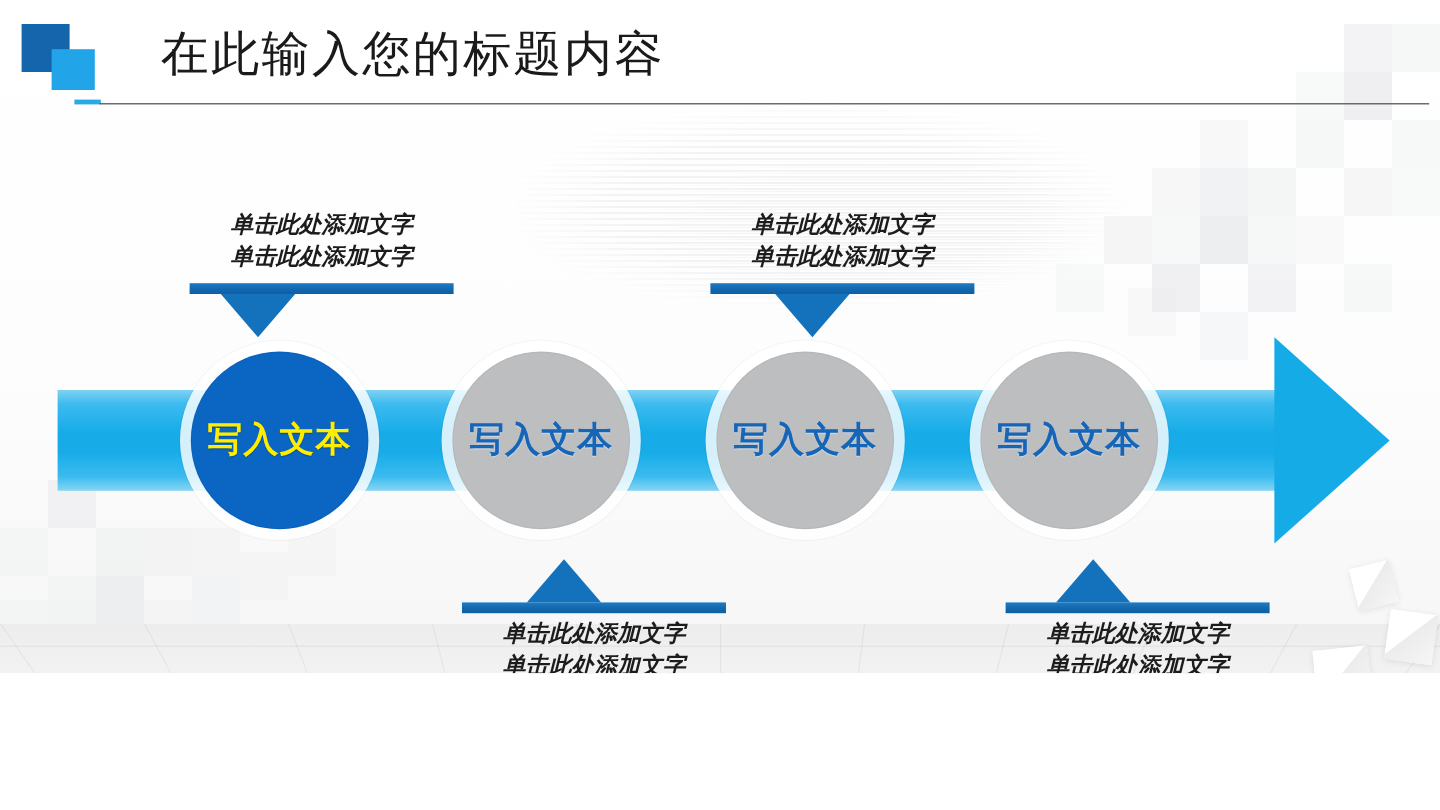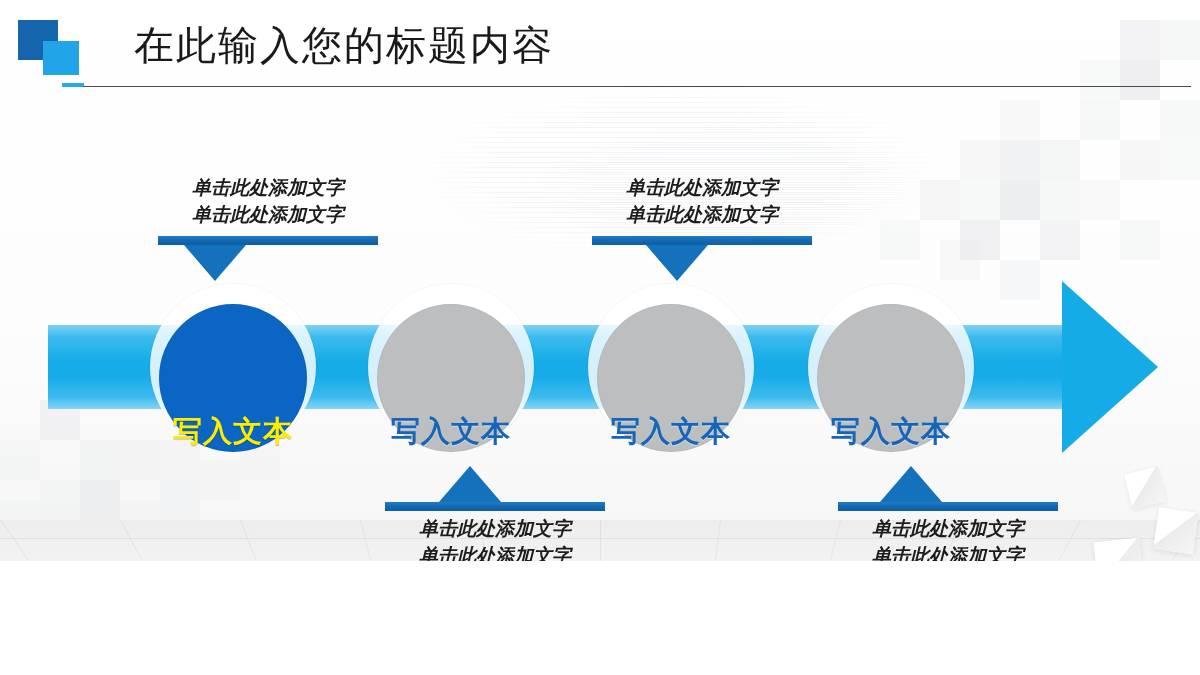--- a/index.html
+++ b/index.html
@@ -152,25 +152,25 @@
   .step .halo {
     position: absolute;
     left: 0; top: 0;
     width: 166px; height: 166px;
     border-radius: 50%;
     background: rgba(255,255,255,.82);
     box-shadow: 0 0 0 1px rgba(0,0,0,.03);
   }
   .step .disc {
     position: absolute;
-    left: 9px; top: 20px;
+    left: 9px; top: 9px;
     width: 148px; height: 148px;
     border-radius: 50%;
     display: flex;
-    align-items: flex-end;
+    align-items: center;
     justify-content: center;
     box-shadow: inset 0 0 0 1px rgba(0,0,0,.04);
   }
   .step.active .disc { background: #0a66c2; }
   .step.idle   .disc { background: #bdbec0; }
 
   .step .disc-label {
     font-size: 29px;
     font-weight: bold;
     letter-spacing: 1px;

